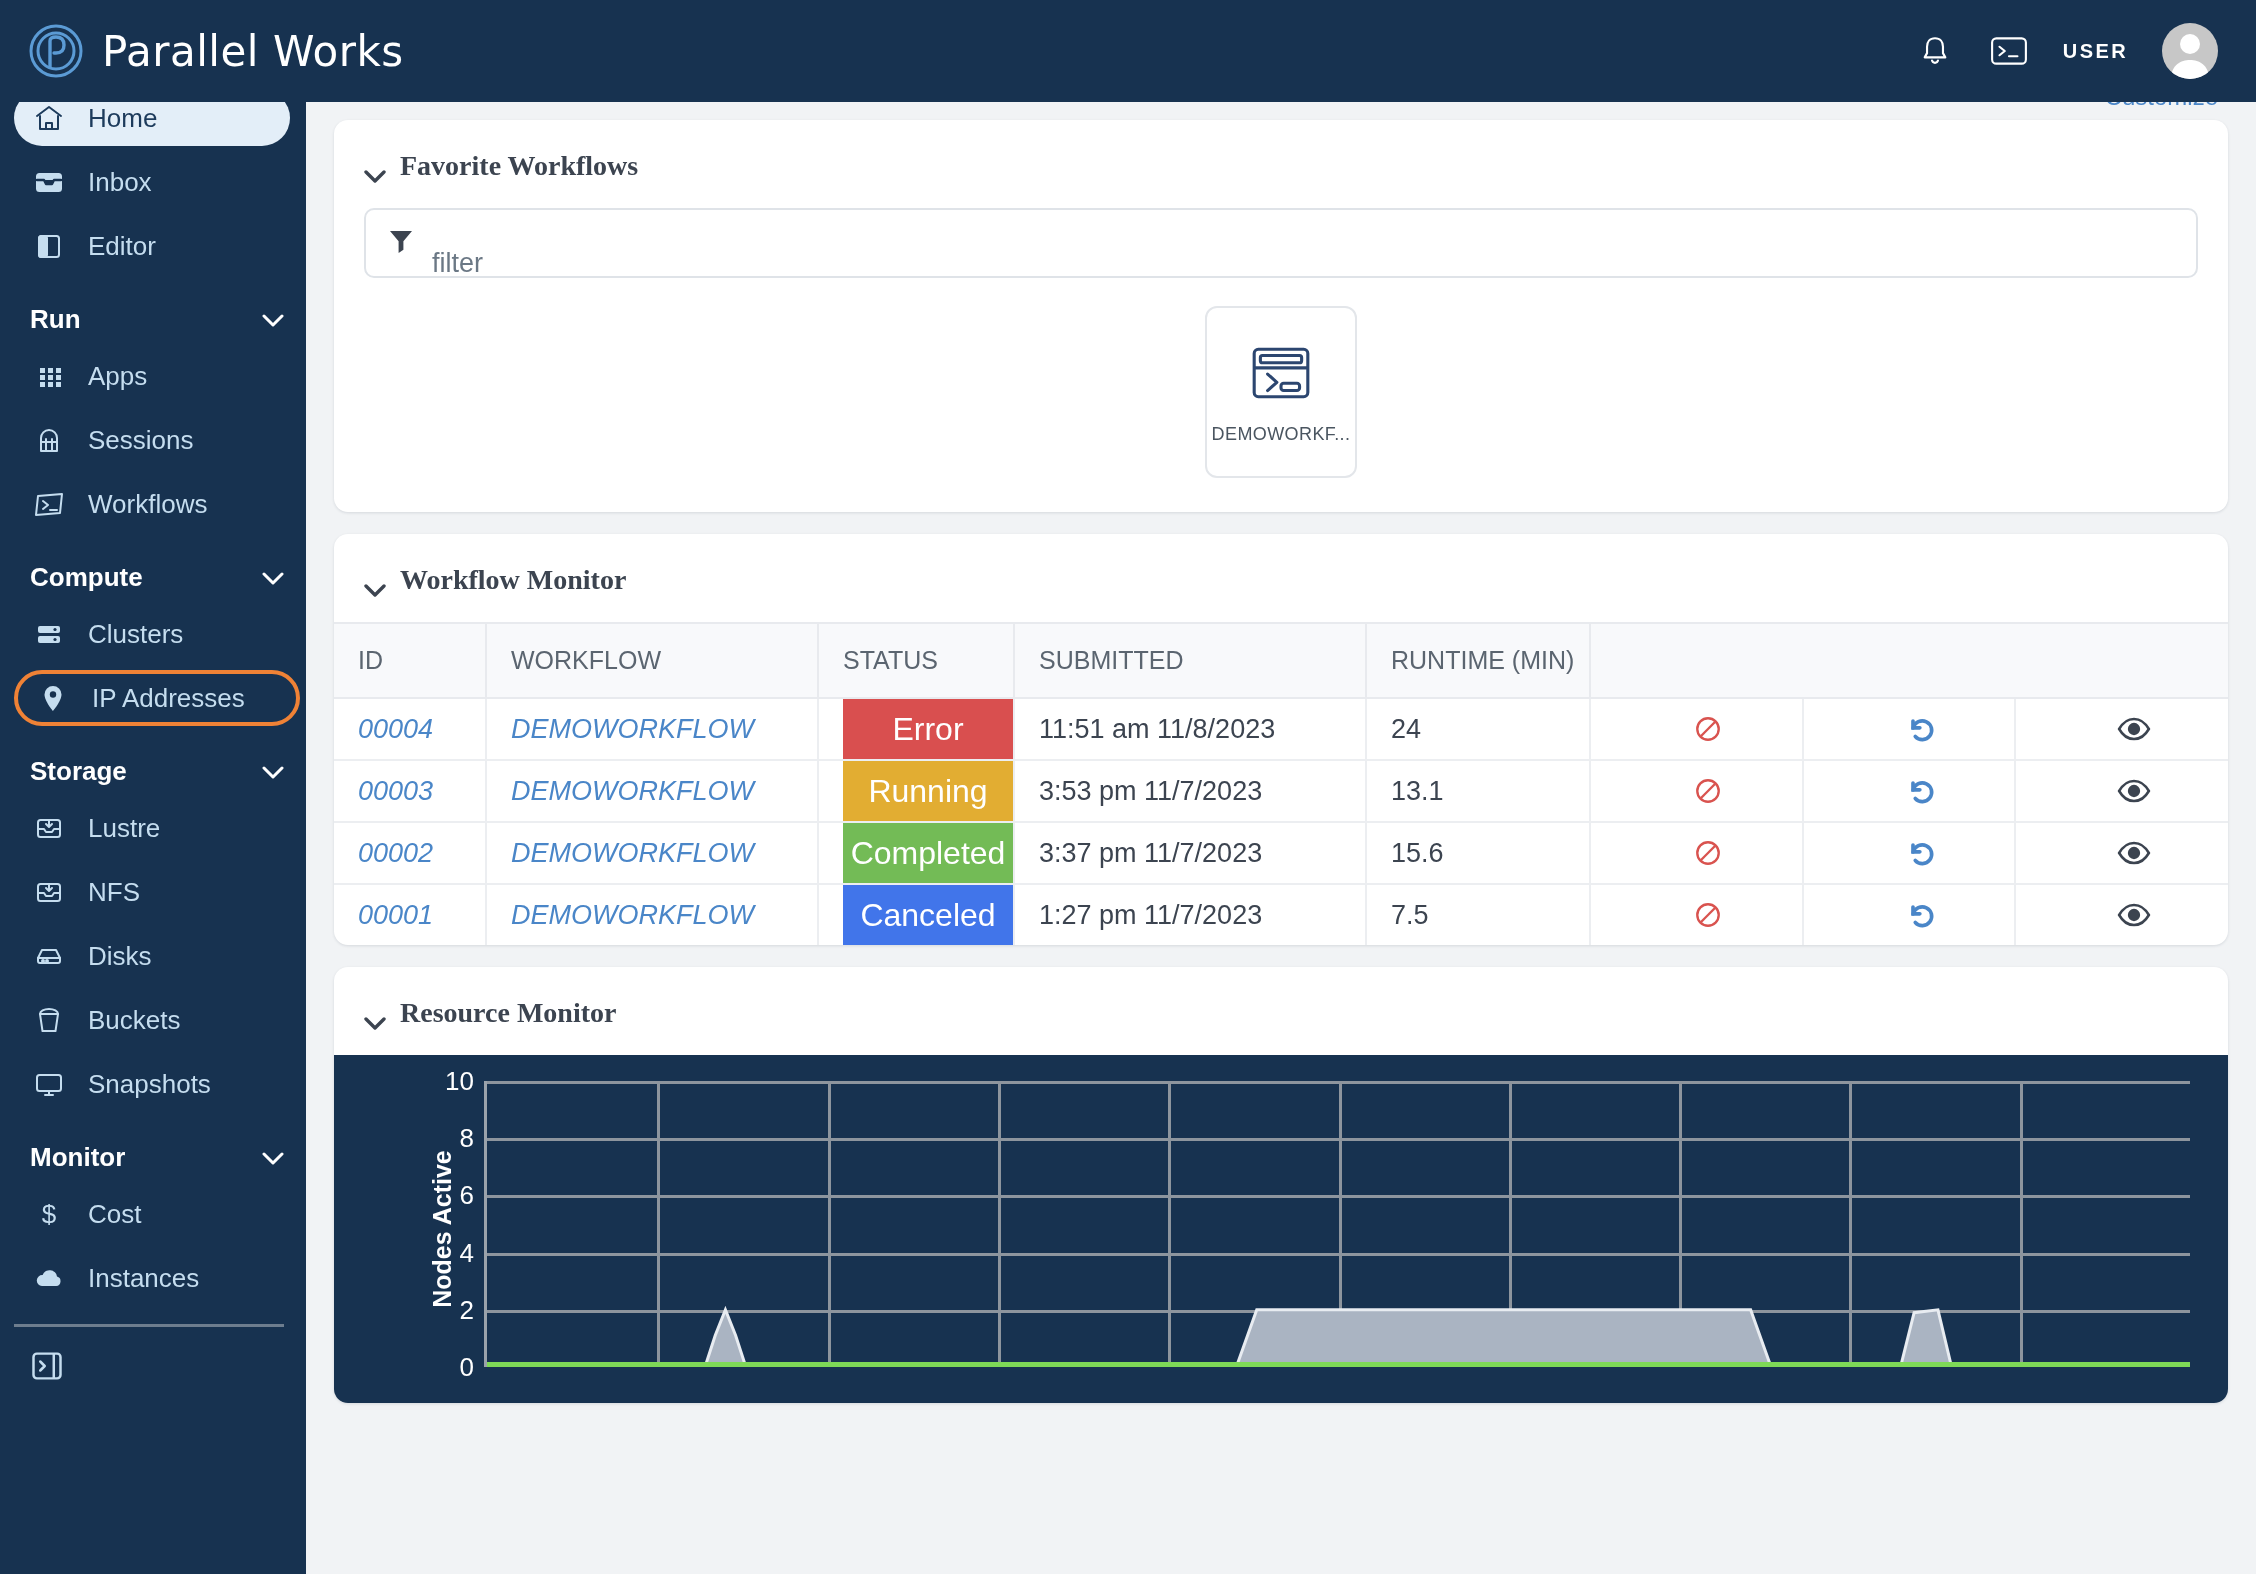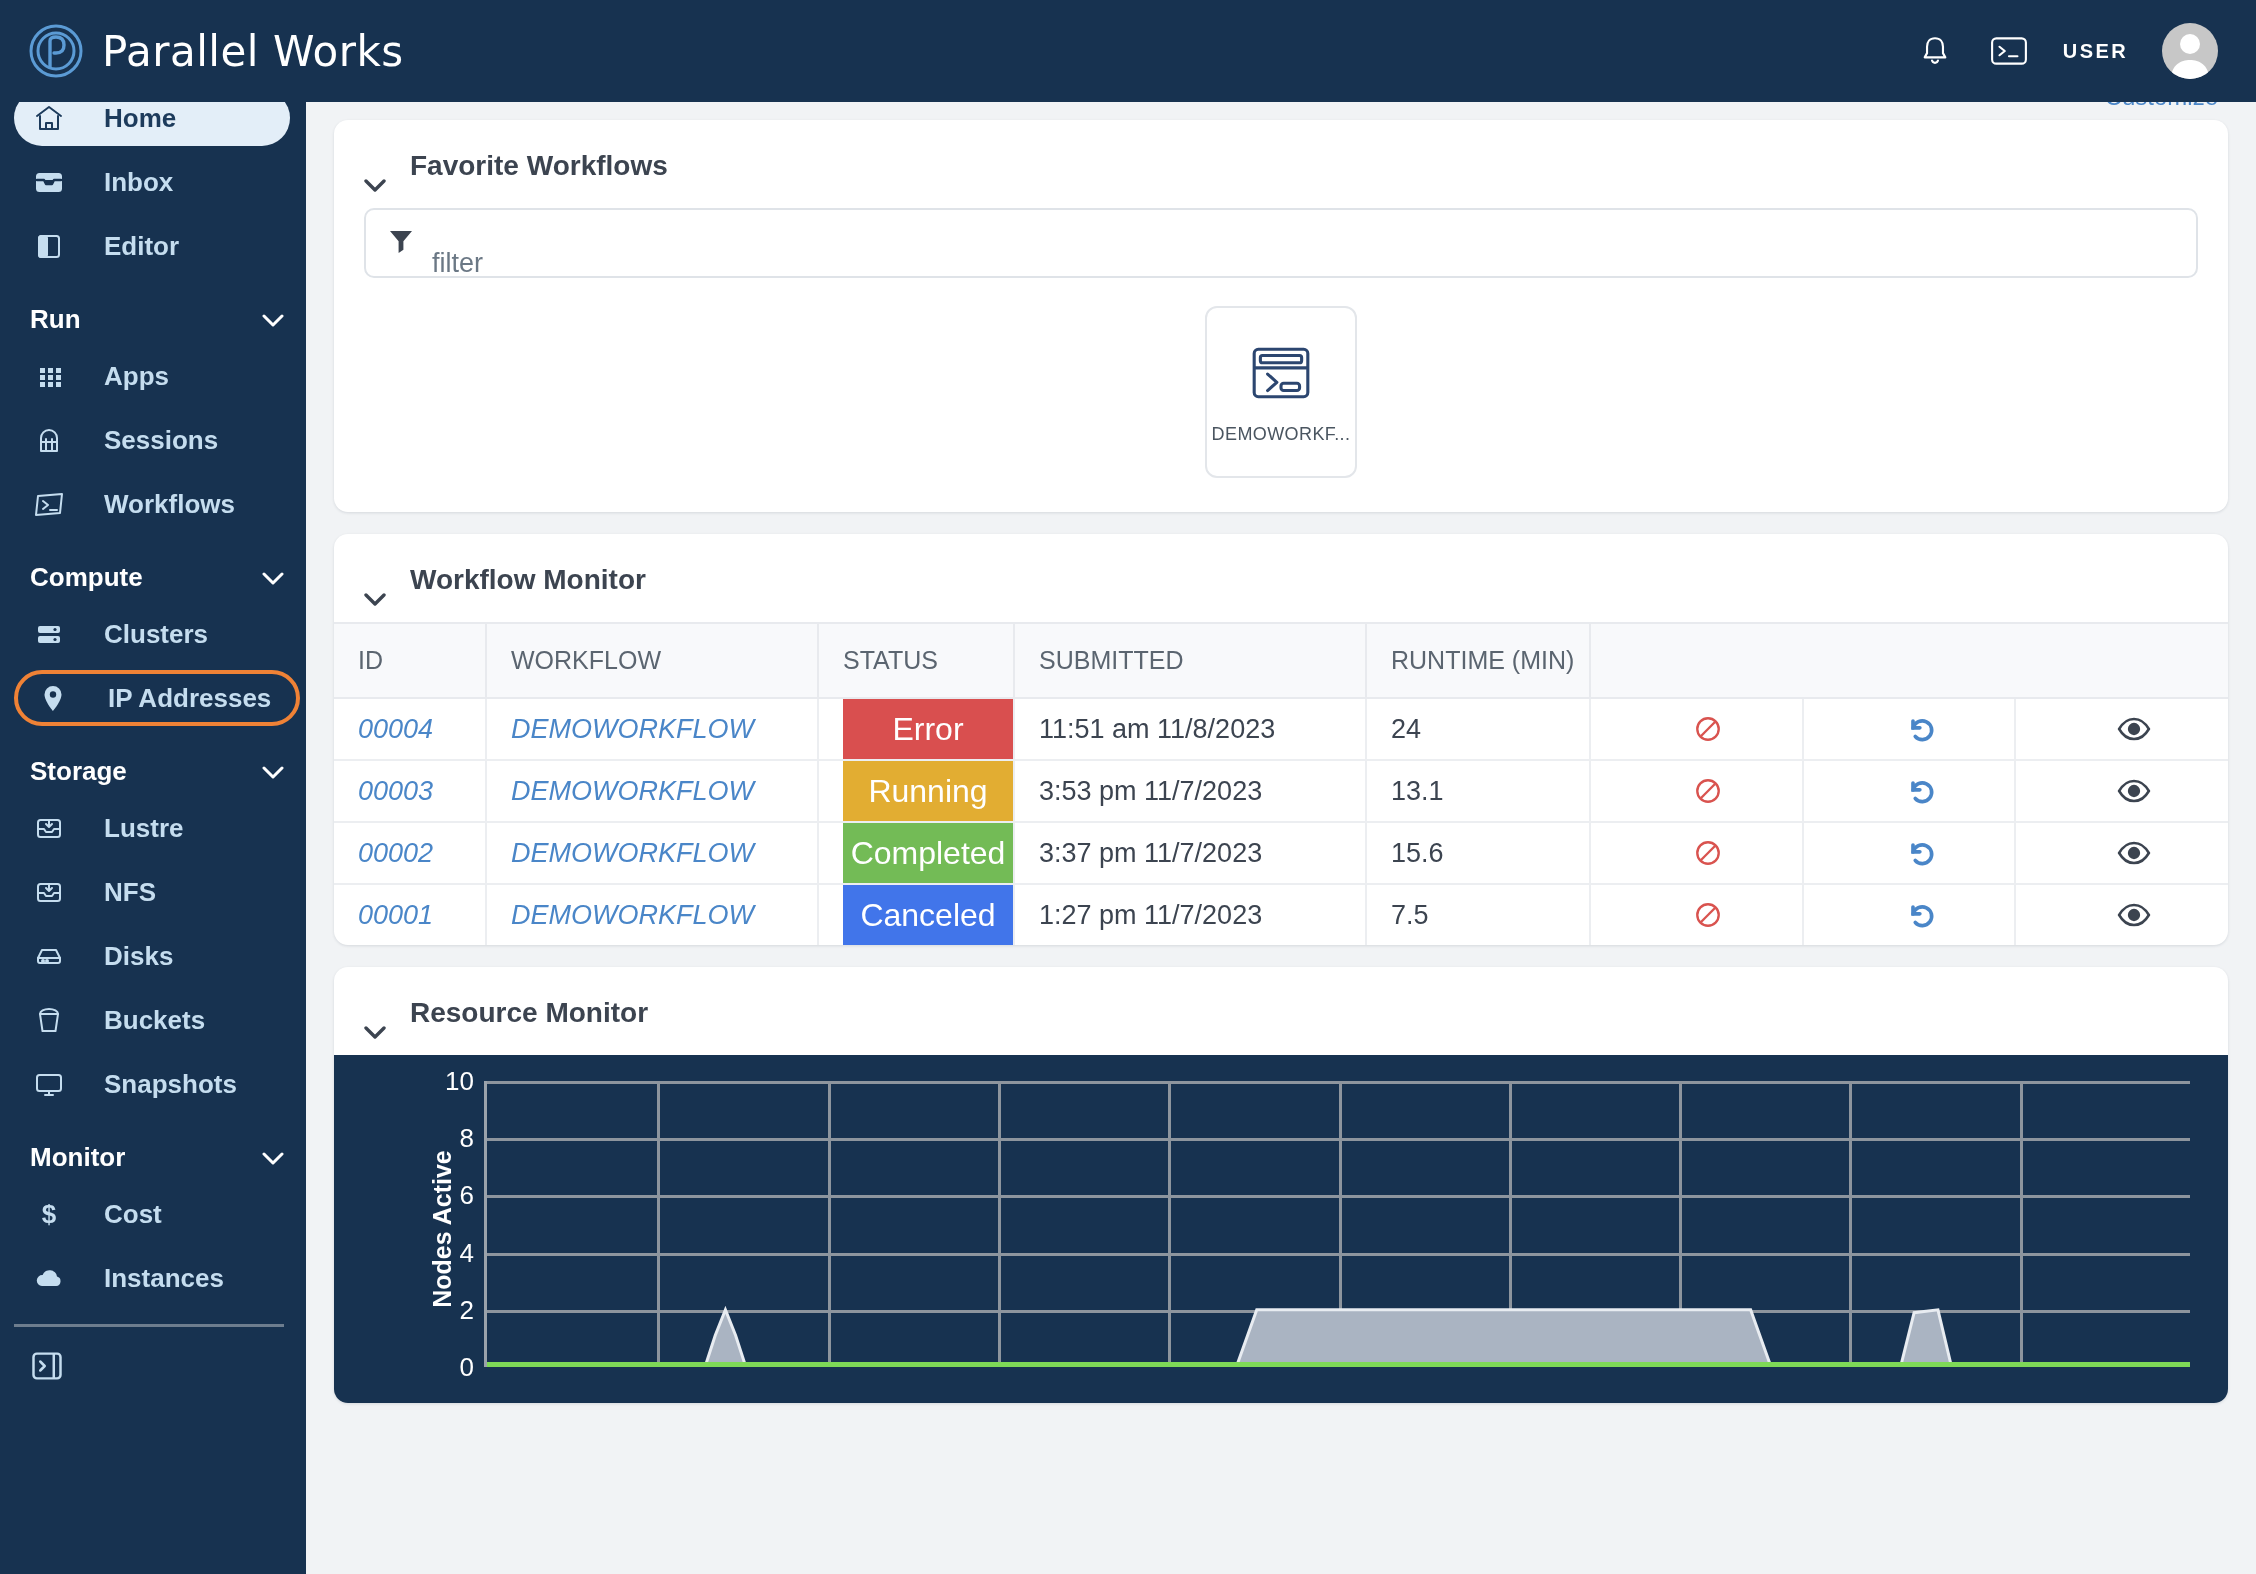--- a/index.html
+++ b/index.html
@@ -35,22 +35,22 @@
   }
 
   
   .sidebar {
     position:absolute; top:70px; left:0; width:306px; height:1504px;
     background:#173250; border-top-right-radius:26px;
     padding-top:20px; overflow:hidden; z-index:20;
   }
   .nav-item {
     display:flex; align-items:center; height:56px; margin:0 16px 0 14px;
-    padding-left:18px; border-radius:28px; gap:38px; cursor:pointer;
-    color:#c5ddef; font-size:26px;font-weight:bold;
+    padding-left:18px; border-radius:28px; gap:22px; cursor:pointer;
+    color:#c5ddef; font-size:26px;
   }
   .nav-item.active { background:#e3eef8; color:#1d3b5c; }
   .nav-item.highlight {
     border:4px solid #ef8236; background:transparent; color:#c5ddef;
     margin-left:14px; margin-right:6px;
   }
   .nav-icon { width:34px; height:34px; flex:0 0 34px; display:flex; align-items:center; justify-content:center; }
   .nav-label { line-height:1; }
   .nav-gap-sm { height:8px; }
   .group-head {
@@ -71,22 +71,22 @@
   }
   .customize-row { display:flex; justify-content:flex-end; padding:12px 10px 8px 0; }
   .customize {
     display:flex; align-items:center; gap:4px; color:#4a86c8; font-size:24px; cursor:pointer;
   }
   .card {
     background:#ffffff; border-radius:14px; box-shadow:0 1px 3px rgba(16,30,54,0.12);
     margin-bottom:22px;
   }
   .card-head {
-    display:flex; align-items:flex-end; gap:24px; padding:30px 0 26px 30px;
-    font-size:28px; font-weight:700; color:#3c4450; cursor:pointer;
+    display:flex; align-items:center; gap:14px; padding:30px 0 26px 30px;
+    font-size:28px; font-weight:700; color:#3c4450; cursor:pointer;font-family:Liberation Serif, serif;
   }
   .chev { width:22px; height:14px; flex:0 0 22px; }
 
   
   .filter-wrap { padding:0 30px 28px 30px; }
   .filter-box {
     height:70px; border:2px solid #dfe3e8; border-radius:10px;
     display:flex; align-items:center; gap:18px; padding:0 22px;
   }
   .filter-box input {

